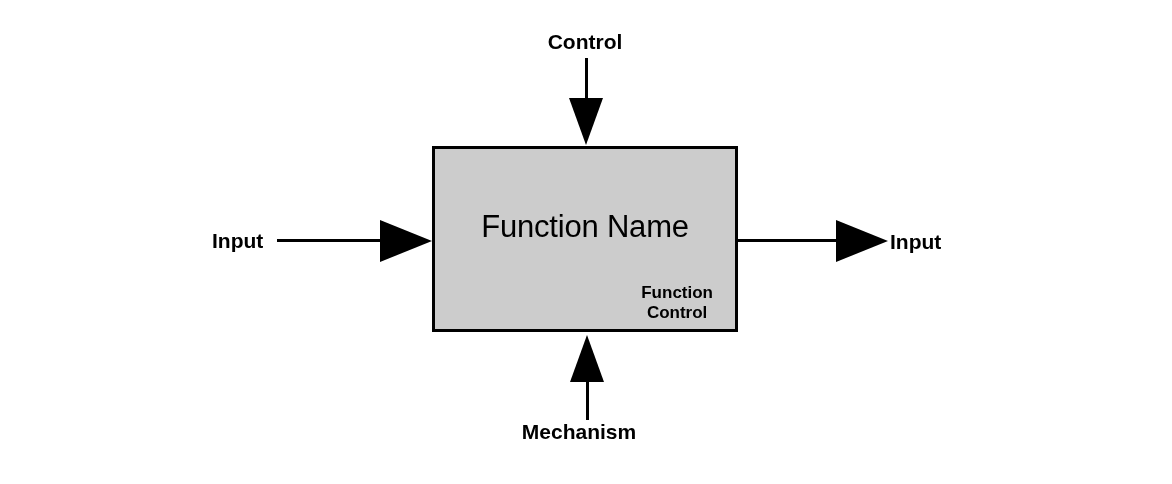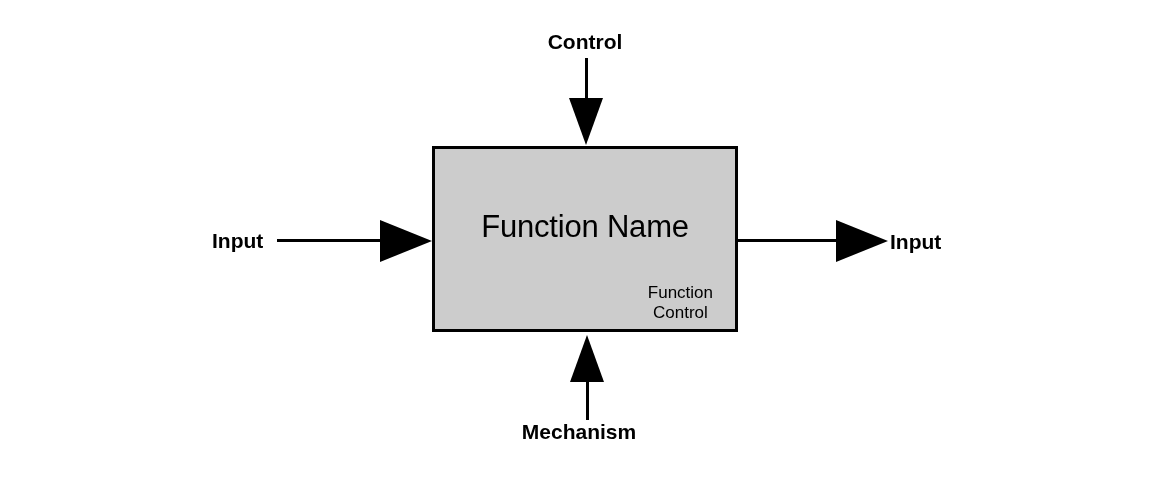--- a/index.html
+++ b/index.html
@@ -42,21 +42,21 @@
     letter-spacing: -0.2px;
     line-height: 1;
     white-space: nowrap;
   }
   .function-number {
     position: absolute;
     right: 22px;
     top: 134px;
     text-align: center;
     font-size: 17px;
-    font-weight: normal;
+    font-weight: bold;
     color: #000000;
     line-height: 1.18;
     white-space: nowrap;
   }
 
   
   .line-h {
     position: absolute;
     height: 3px;
     background: #000000;

